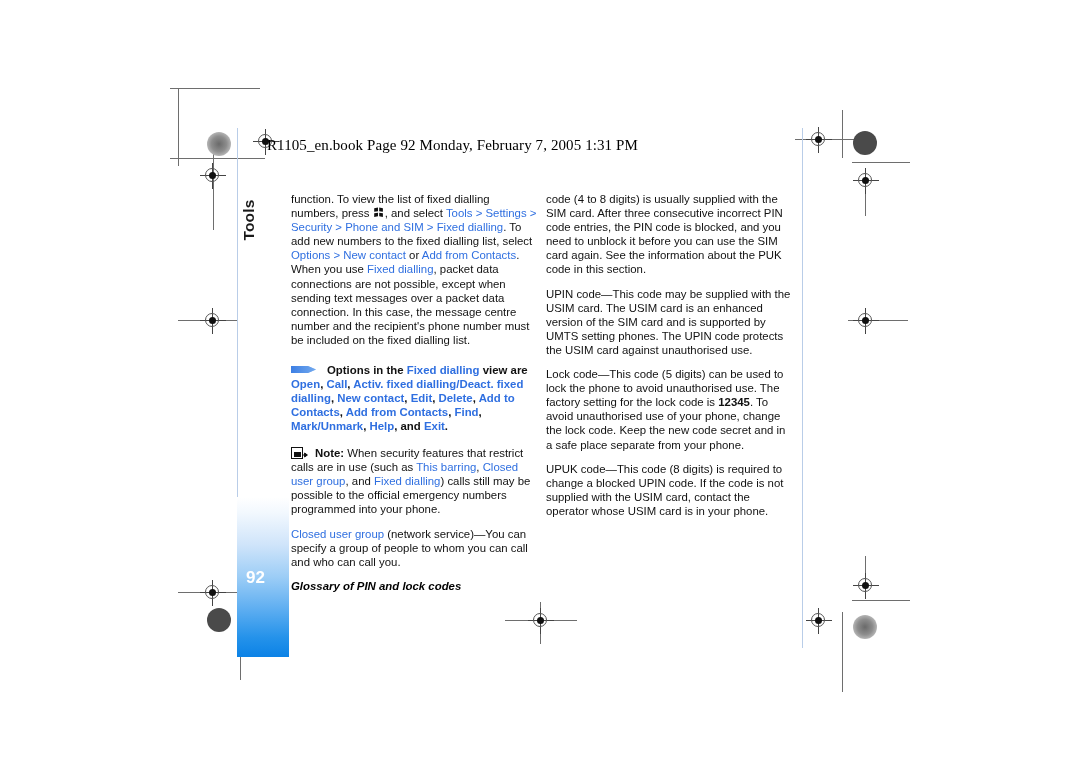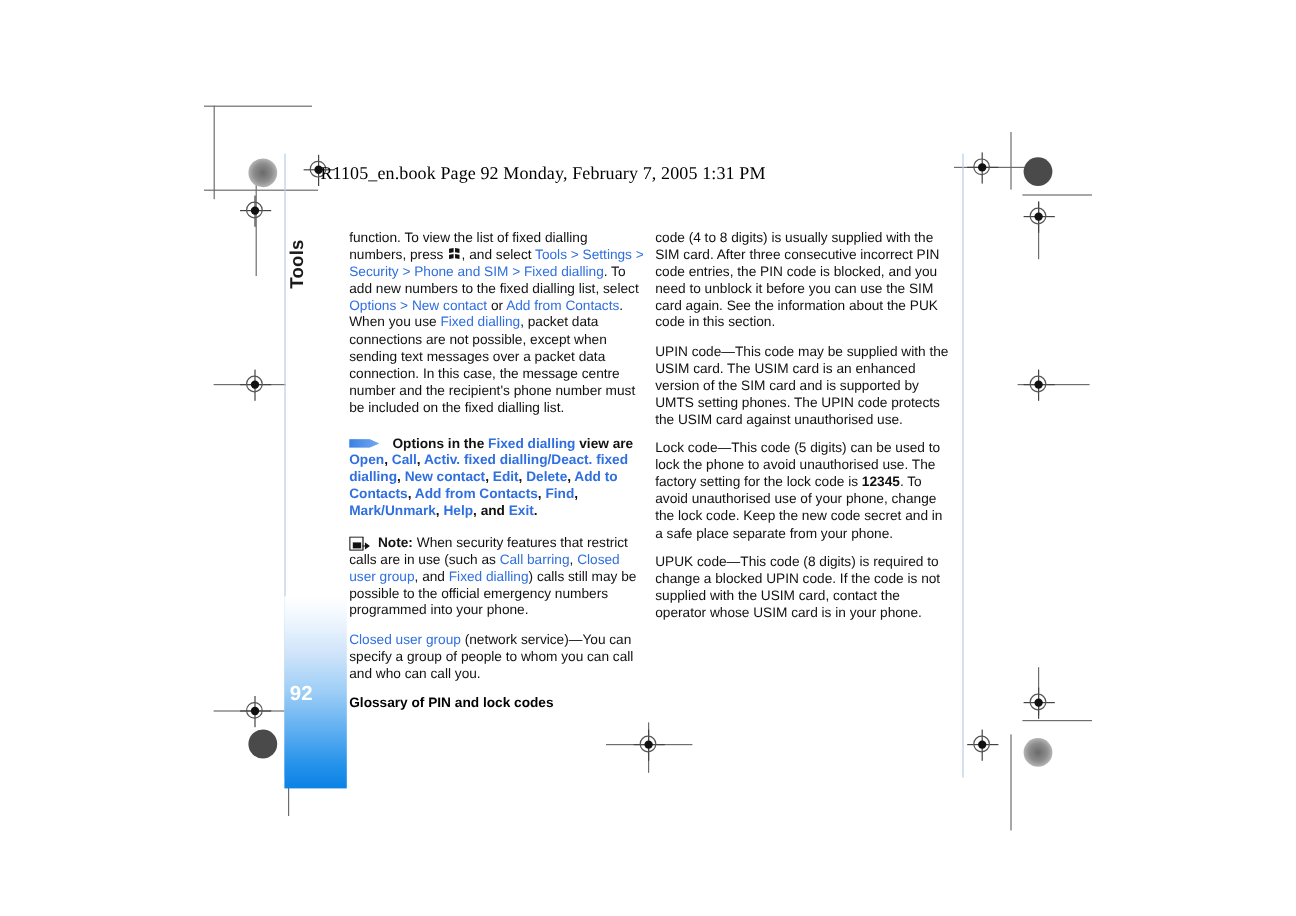--- a/index.html
+++ b/index.html
@@ -125,21 +125,21 @@
         #9ccdf6 50%,
         #5eaef1 70%,
         #2492ea 88%,
         #0b82e6 100%);
   }
   .page-number {
     position: absolute;
     left: 237px;
     top: 568px;
     width: 28px;
-    text-align: center;
+    text-align: right;
     font-size: 17px;
     font-weight: bold;
     color: #ffffff;
   }
 
   
   .col {
     position: absolute;
     top: 192px;
     width: 246px;
@@ -157,20 +157,21 @@
 
   .lnk { color: #2f6fe0; }
   .bold { font-weight: bold; }
 
   h4.subhead {
     margin: 0 0 6px 0;
     font-size: 11.4px;
     font-weight: bold;
     color: #000;
     line-height: 14.1px;
+    font-style: italic;
   }
 
   
   .opt-block {
     position: relative;
     margin: 16px 0 12px 0;
     padding-left: 0;
     font-weight: bold;
   }
   .opt-block .arrow {
@@ -348,21 +349,21 @@
       </span>
     <span class="opt-text"><span>Options in the </span><span class="lnk">Fixed dialling</span><span> view are </span><span class="lnk">Open</span><span>, </span><span class="lnk">Call</span><span>, </span><span class="lnk">Activ. fixed dialling</span><span class="lnk">/</span><span class="lnk">Deact. fixed dialling</span><span>, </span><span class="lnk">New contact</span><span>, </span><span class="lnk">Edit</span><span>, </span><span class="lnk">Delete</span><span>, </span><span class="lnk">Add to Contacts</span><span>, </span><span class="lnk">Add from Contacts</span><span>, </span><span class="lnk">Find</span><span>, </span><span class="lnk">Mark/Unmark</span><span>, </span><span class="lnk">Help</span><span>, and </span><span class="lnk">Exit</span><span>.</span></span>
   </div>
 
   <div class="note-block">
     <span class="note-icon"><svg width="18" height="12" viewBox="0 0 18 12">
           <rect x="0.5" y="0.5" width="11" height="11" fill="none" stroke="#111" stroke-width="1"></rect>
           <rect x="3" y="5" width="7" height="5" fill="#111"></rect>
           <path d="M11 8 L16 8 M13.6 6 L16.4 8 L13.6 10 Z" stroke="#111" stroke-width="1" fill="#111"></path>
         </svg></span>
-    <span class="note-text"><span class="bold">Note:</span><span> When security features that restrict calls are in use (such as </span><span class="lnk">Call barring</span><span>, </span><span class="lnk">Closed user group</span><span>, and </span><span class="lnk">Fixed dialling</span><span>) calls still may be possible to the official emergency numbers programmed into your phone.</span></span>
+    <span class="note-text"><span class="bold">Note:</span><span> When security features that restrict calls are in use (such as </span><span class="lnk">This barring</span><span>, </span><span class="lnk">Closed user group</span><span>, and </span><span class="lnk">Fixed dialling</span><span>) calls still may be possible to the official emergency numbers programmed into your phone.</span></span>
   </div>
 
   <p><span class="lnk">Closed user group</span><span> (network service)—You can specify a group of people to whom you can call and who can call you.</span></p>
 
 
   <h4 class="subhead">Glossary of PIN and lock codes</h4>
 
 </div>
 
 <div class="col col-right">

